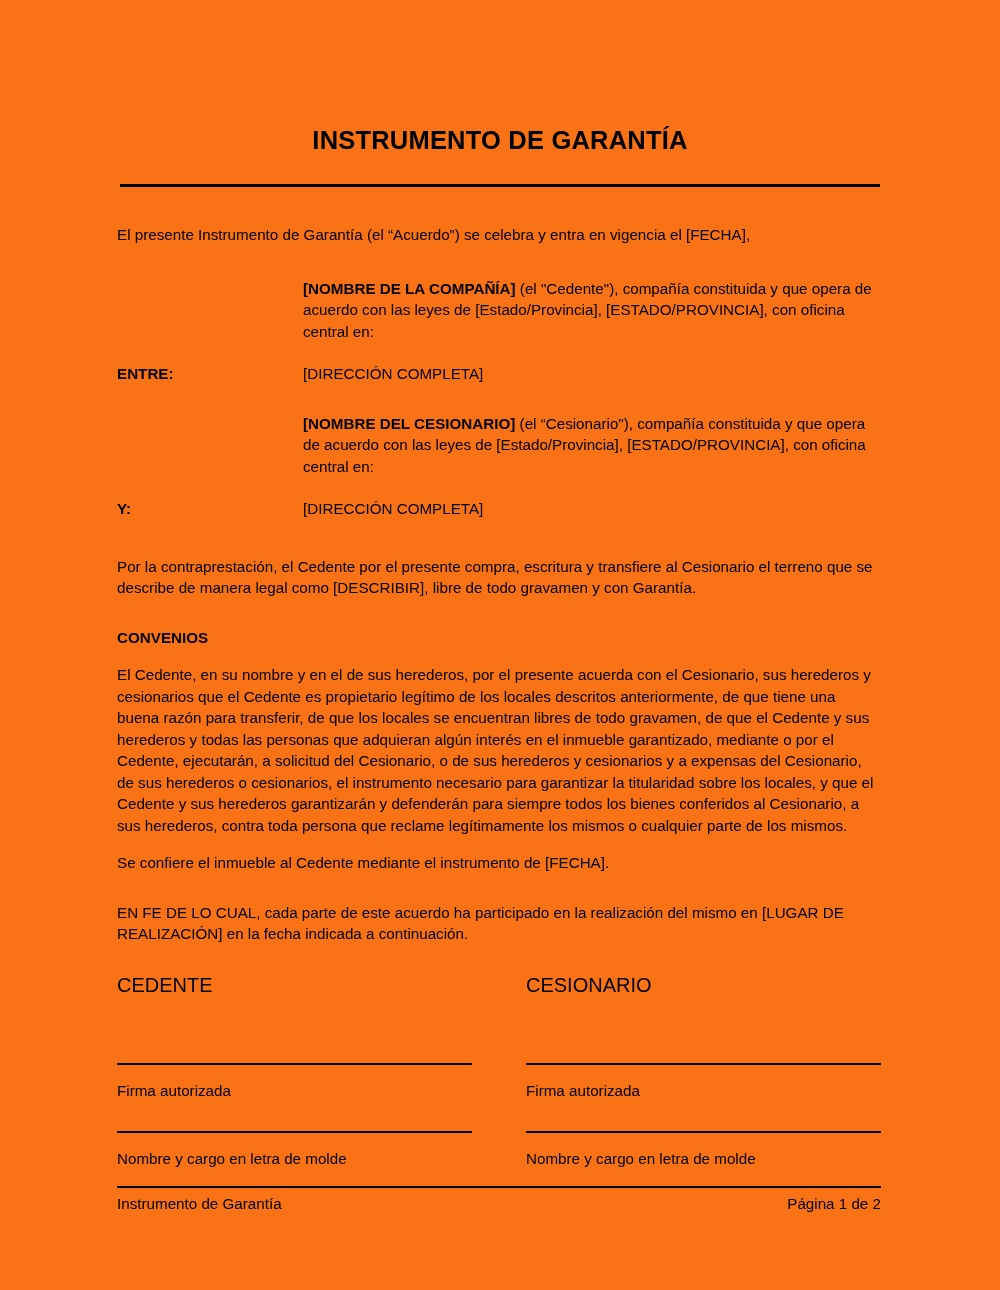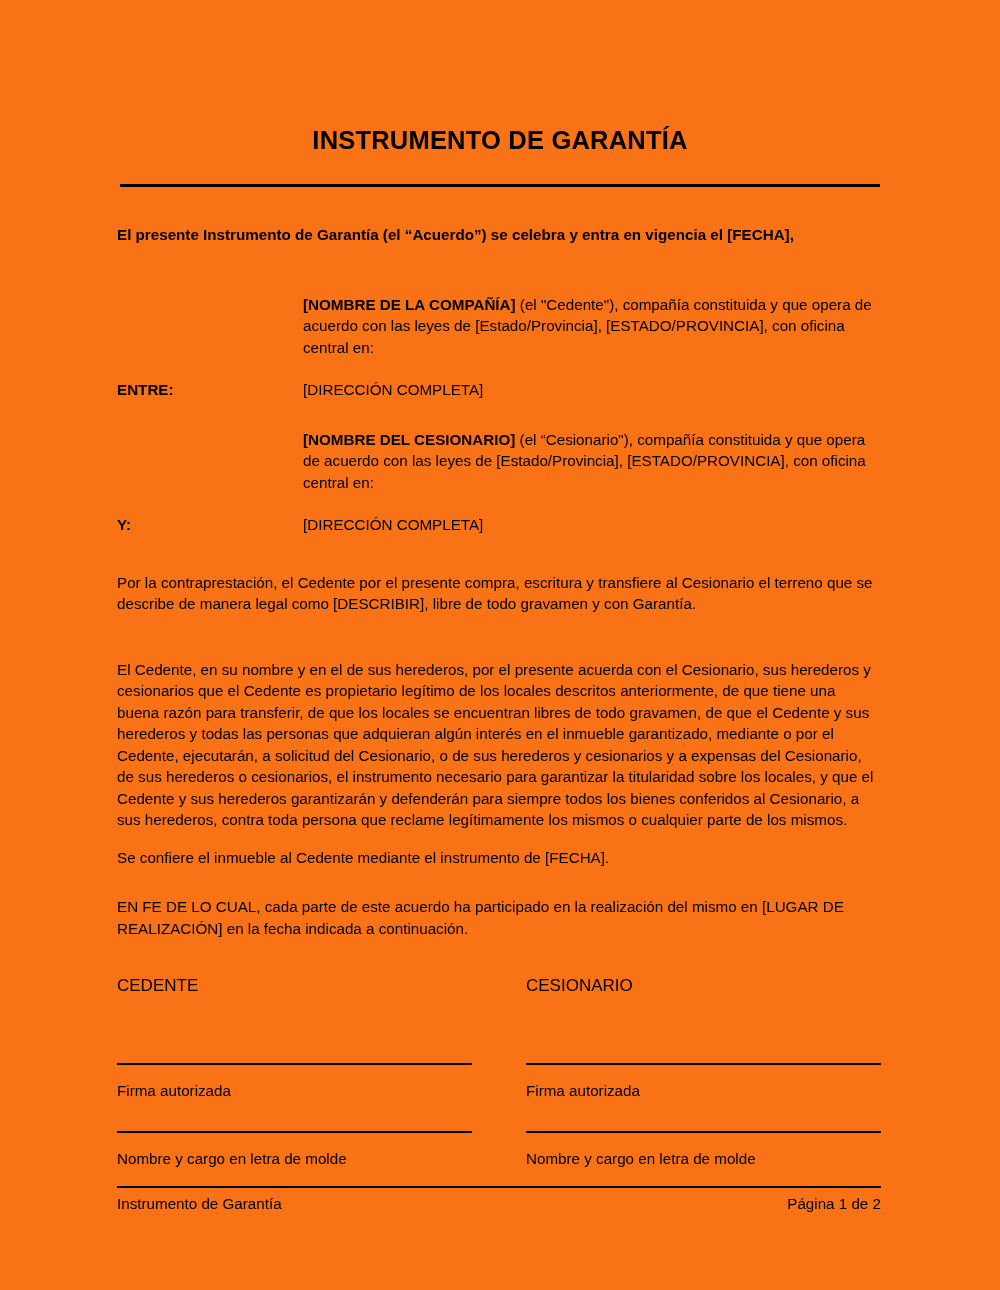--- a/index.html
+++ b/index.html
@@ -46,21 +46,21 @@
     left: 117px;
     top: 224px;
     width: 764px;
   }
   .para {
     font-size: 15.2px;
     line-height: 21.5px;
     margin: 0;
     text-align: left;
   }
-  .para.intro { margin-bottom: 16px; font-weight: bold; }
+  .para.intro { margin-bottom: 0; }
 
   .gap-32 { height: 32px; }
   .gap-16 { height: 16px; }
   .gap-28 { height: 28px; }
   .gap-36 { height: 36px; }
 
   
   .party-row {
     display: flex;
     align-items: flex-end;
@@ -99,21 +99,21 @@
   }
   .sig-cols {
     display: flex;
   }
   .sig-col {
     width: 355px;
     flex: 0 0 355px;
   }
   .sig-col.right { margin-left: 54px; }
   .sig-role {
-    font-size: 17px;
+    font-size: 20px;
     line-height: 21.5px;
   }
   .sig-line {
     height: 2px;
     background: #000000;
     width: 100%;
   }
   .sig-caption {
     font-size: 15.2px;
     line-height: 21.5px;
@@ -174,20 +174,21 @@
         <div class="party-address">[DIRECCIÓN COMPLETA]</div>
       </div>
     </div>
 
     <div class="gap-36"></div>
 
     <p class="para">Por la contraprestación, el Cedente por el presente compra, escritura y transfiere al Cesionario el terreno que se describe de manera legal como [DESCRIBIR], libre de todo gravamen y con Garantía.</p>
 
     <div class="gap-28"></div>
 
+    <div class="section-heading">CONVENIOS</div>
 
     <div class="gap-16"></div>
 
     <p class="para">El Cedente, en su nombre y en el de sus herederos, por el presente acuerda con el Cesionario, sus herederos y cesionarios que el Cedente es propietario legítimo de los locales descritos anteriormente, de que tiene una buena razón para transferir, de que los locales se encuentran libres de todo gravamen, de que el Cedente y sus herederos y todas las personas que adquieran algún interés en el inmueble garantizado, mediante o por el Cedente, ejecutarán, a solicitud del Cesionario, o de sus herederos y cesionarios y a expensas del Cesionario, de sus herederos o cesionarios, el instrumento necesario para garantizar la titularidad sobre los locales, y que el Cedente y sus herederos garantizarán y defenderán para siempre todos los bienes conferidos al Cesionario, a sus herederos, contra toda persona que reclame legítimamente los mismos o cualquier parte de los mismos.</p>
 
     <div class="gap-16"></div>
 
     <p class="para">Se confiere el inmueble al Cedente mediante el instrumento de [FECHA].</p>
 
     <div class="gap-28"></div>

